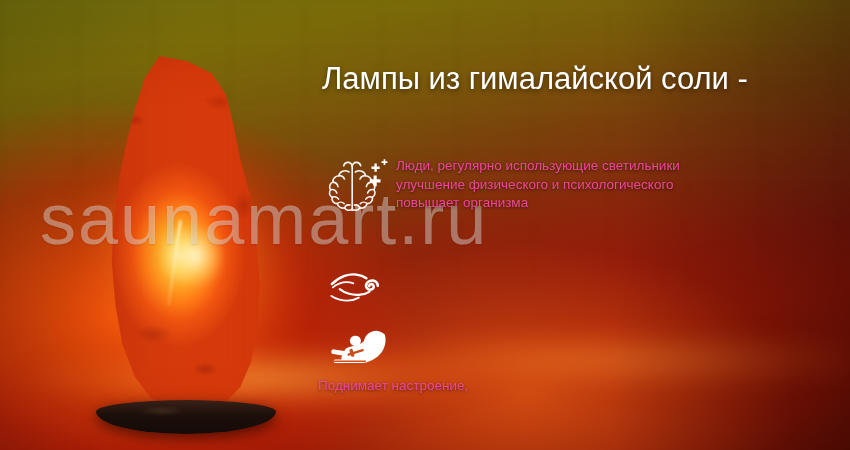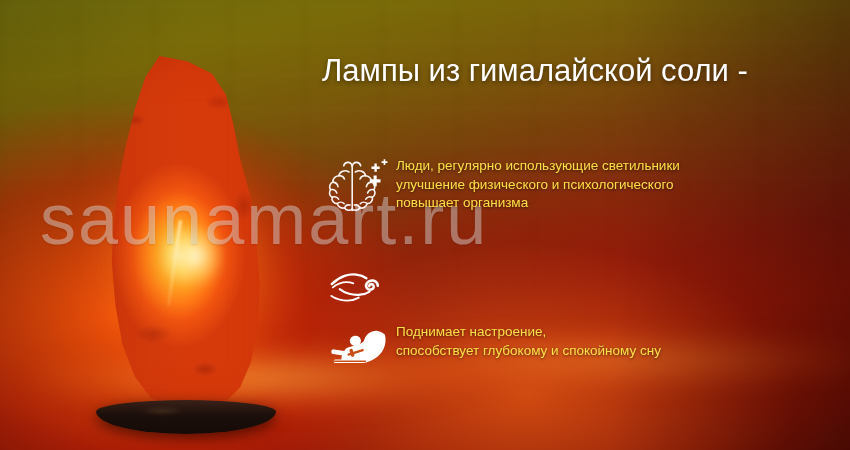--- a/index.html
+++ b/index.html
@@ -120,33 +120,33 @@
   }
 
   
   .content{position:absolute;left:318px;top:0;width:532px;height:450px;}
 
   .headline{
     position:absolute;left:4px;top:52px;width:528px;
     color:#fff;font-size:31px;line-height:37px;font-weight:400;
     text-shadow:0 2px 5px rgba(0,0,0,.45);
   }
-  .headline div{white-space:nowrap;}
+  .headline div{white-space:nowrap;margin-top:8px;}
 
   .feature{position:absolute;display:flex;align-items:flex-start;}
   .feature .ico{flex:0 0 auto;width:78px;display:flex;justify-content:center;}
   .feature .txt{
-    color:#fde047;font-size:13.5px;line-height:18.5px;font-weight:400;
+    color:#ec4899;font-size:13.5px;line-height:18.5px;font-weight:400;
     text-shadow:0 1px 3px rgba(0,0,0,.55);padding-top:1px;
   }
   .feature .txt div{white-space:nowrap;}
 
   #feature-0{left:0;top:156px;}
   #feature-1{left:0;top:266px;align-items:center;}
-  #feature-2{left:0;top:322px;}
+  #feature-2{left:0;top:322px;flex-direction:column;}
 
   #feature-0 .ico{padding-top:2px;}
   #feature-2 .ico{padding-top:2px;}
 </style>
 </head>
 <body>
 
 <div id="banner">
 
   <div class="bg-base"></div>
@@ -233,18 +233,17 @@
             <ellipse cx="29.4" cy="16.8" rx="5.6" ry="5.1" fill="#ffffff"></ellipse>
             <path d="M22.2 29.6l14.2-4.5c.6-.2 1.2.1 1.4.7.2.6-.1 1.2-.7 1.4l-14.2 4.5c-.6.2-1.2-.1-1.4-.7-.2-.6.1-1.2.7-1.4z" fill="#c94f1a"></path>
             <path d="M24.6 24.9c.9-.3 1.9.2 2.2 1.1l1.5 4.6c.3.9-.2 1.9-1.1 2.2-.9.3-1.9-.2-2.2-1.1l-1.5-4.6c-.3-.9.2-1.9 1.1-2.2z" fill="#c94f1a"></path>
             <path d="M8.2 38.2h34.2c.8 0 1.5.7 1.5 1.5s-.7 1.5-1.5 1.5H8.2c-.8 0-1.5-.7-1.5-1.5s.7-1.5 1.5-1.5z" fill="#ffffff" opacity="0"></path>
           </g>
           <path d="M6.5 37.2h32.8" fill="none" stroke="#c94f1a" stroke-width="1.6" stroke-linecap="round"></path>
         </svg>
       </div>
       <div class="txt">
         <div>Поднимает настроение,</div>
-        <div>способствует глубокому и спокойному сну</div>
       </div>
     </div>
 
   </div>
 </div>
 
 </body></html>

